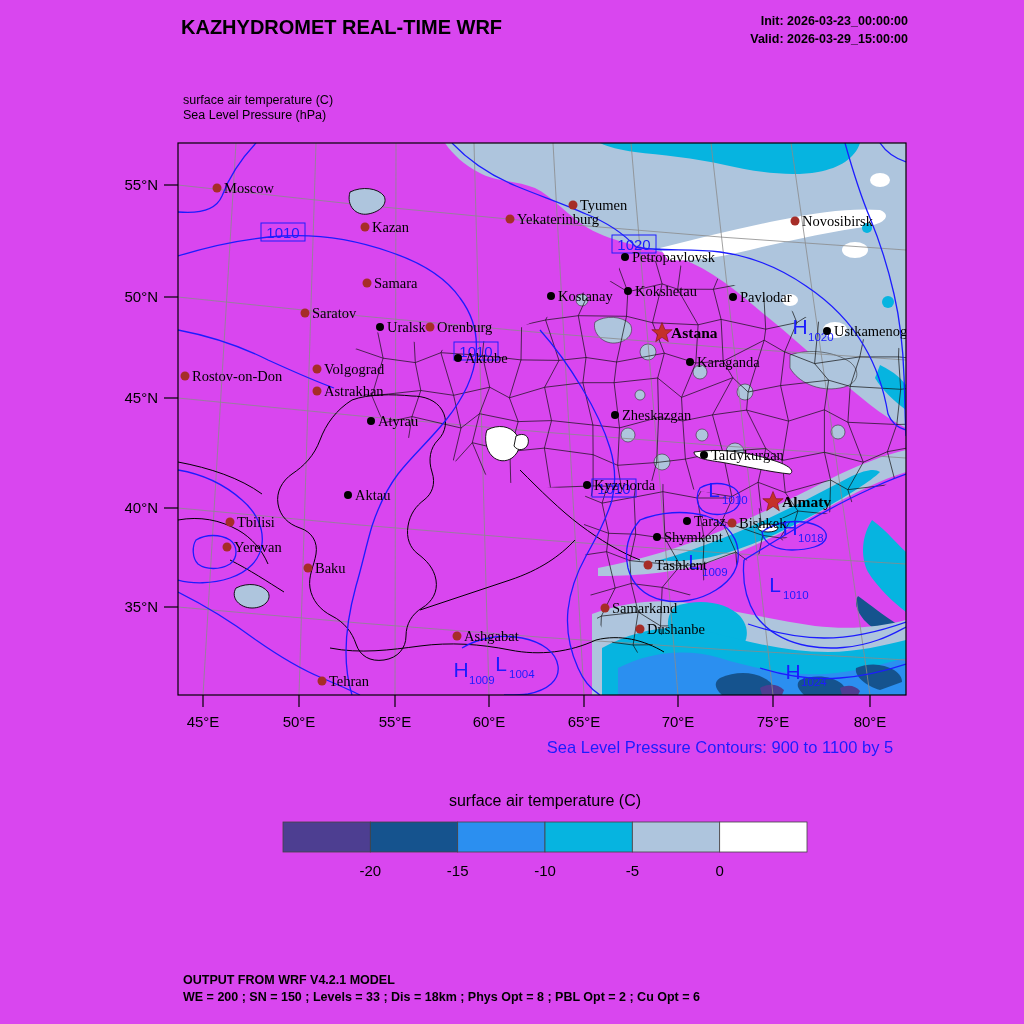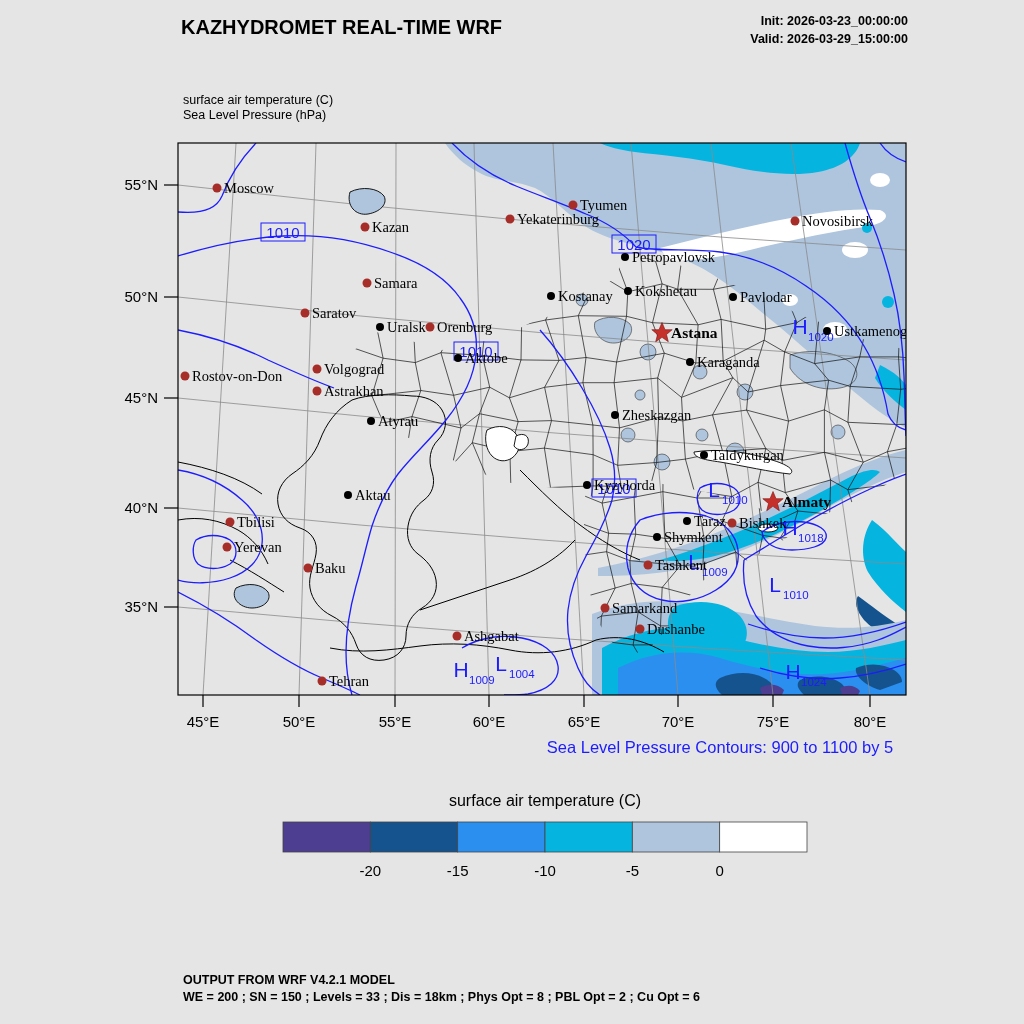--- a/index.html
+++ b/index.html
@@ -1,20 +1,20 @@
 <!DOCTYPE html>
 <html style="--pale: #aec5dd; --cyan: #06b4e0; --blue: #2b8ff0; --dkblue: #15538e; --purple: #4d3e91; --contour: #1c1cff; --gridgray: #8a8a8a; --reddot: #a62d28; --star: #c5302a;"><head>
 <meta charset="utf-8">
 <style>
   :root{
     --pale:#aec5dd; --cyan:#06b4e0; --blue:#2b8ff0; --dkblue:#15538e; --purple:#4d3e91;
     --contour:#1c1cff; --gridgray:#8a8a8a; --reddot:#a62d28; --star:#c5302a;
   }
   html,body{margin:0;padding:0;background:#fff;}
-  .stage{position:relative;width:1024px;height:1024px;background:#e5e5e5;overflow:hidden;
+  .stage{position:relative;width:1024px;height:1024px;background:#d946ef;overflow:hidden;
          font-family:"Liberation Sans",sans-serif;}
   svg text{user-select:none;}
   .t-title{font:bold 20px "Liberation Sans",sans-serif;fill:#000;}
   .t-init{font:bold 12.5px "Liberation Sans",sans-serif;fill:#000;}
   .t-sub{font:12.5px "Liberation Sans",sans-serif;fill:#000;}
   .t-axis{font:15px "Liberation Sans",sans-serif;fill:#000;}
   .t-note{font:16.5px "Liberation Sans",sans-serif;fill:var(--contour);}
   .t-cbtitle{font:16px "Liberation Sans",sans-serif;fill:#000;}
   .t-cbtick{font:15px "Liberation Sans",sans-serif;fill:#000;}
   .t-footer{font:bold 12.5px "Liberation Sans",sans-serif;fill:#000;}

